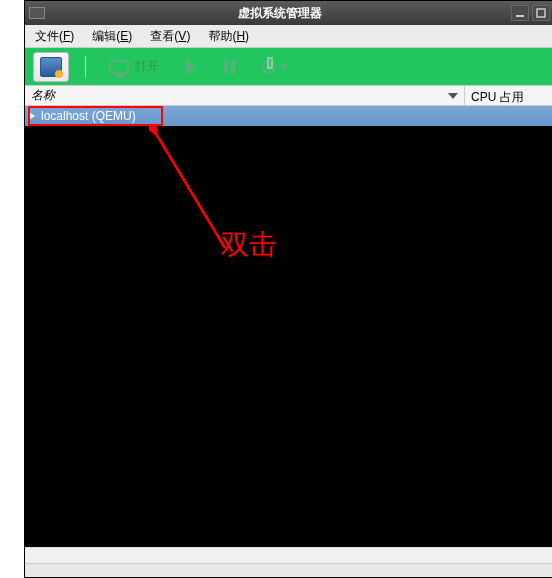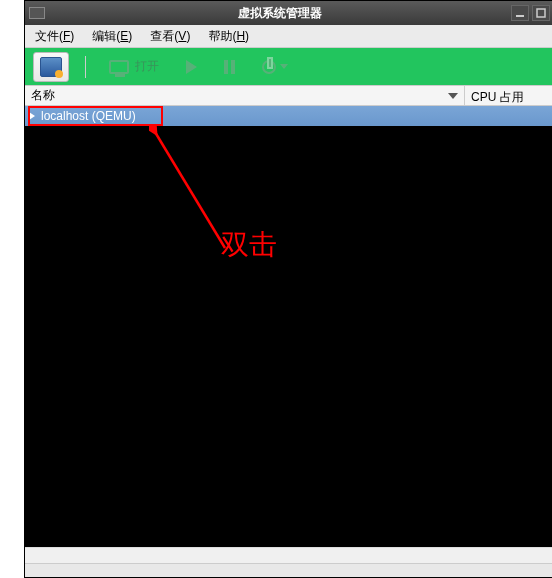--- a/index.html
+++ b/index.html
@@ -28,21 +28,21 @@
     .monitor-icon::after { content: ""; position: absolute; bottom: -5px; left: 4px; width: 10px; height: 3px; background: #999; }
     .open-label { margin-left: 6px; color: #555; }
     .play-icon { width: 0; height: 0; border-left: 11px solid #999; border-top: 7px solid transparent; border-bottom: 7px solid transparent; }
     .pause-icon { display: flex; gap: 3px; }
     .pause-icon span { width: 4px; height: 14px; background: #999; }
     .power-icon { width: 14px; height: 14px; border: 2px solid #999; border-radius: 50%; position: relative; }
     .power-icon::before { content: ""; position: absolute; top: -3px; left: 5px; width: 2px; height: 8px; background: #999; box-shadow: 0 0 0 2px #ebebeb; }
     .drop-arrow { width: 0; height: 0; border-left: 4px solid transparent; border-right: 4px solid transparent; border-top: 5px solid #999; margin-left: 4px; }
     
     .headers { height: 20px; background: #f5f5f5; border-bottom: 1px solid #ccc; display: flex; }
-    .header-name { flex: 1; padding: 3px 6px; border-right: 1px solid #ccc; display: flex; align-items: center; justify-content: space-between; }
+    .header-name { flex: 1; padding: 3px 6px; border-right: 1px solid #ccc; display: flex; align-items: center; justify-content: space-between; font-style: italic; }
     .header-cpu { width: 110px; padding: 3px 6px; border-right: 1px solid #ccc; }
     .sort-arrow { width: 0; height: 0; border-left: 5px solid transparent; border-right: 5px solid transparent; border-top: 6px solid #555; }
     
     .content { flex: 1; background: #000000; position: relative; overflow: hidden; }
     .row-selected { height: 20px; background: linear-gradient(to bottom, #7aa5d6, #6a98cd); color: #fff; display: flex; align-items: center; padding: 0 8px 0 4px; cursor: pointer; }
     .row-selected .tri { width: 0; height: 0; border-left: 6px solid #fff; border-top: 4px solid transparent; border-bottom: 4px solid transparent; margin-right: 6px; }
     .host-label { position: relative; z-index: 1; }
     
     .annotation-box { position: absolute; top: 0; left: 3px; width: 135px; height: 20px; border: 2px solid #ff0000; pointer-events: none; z-index: 2; }
     

